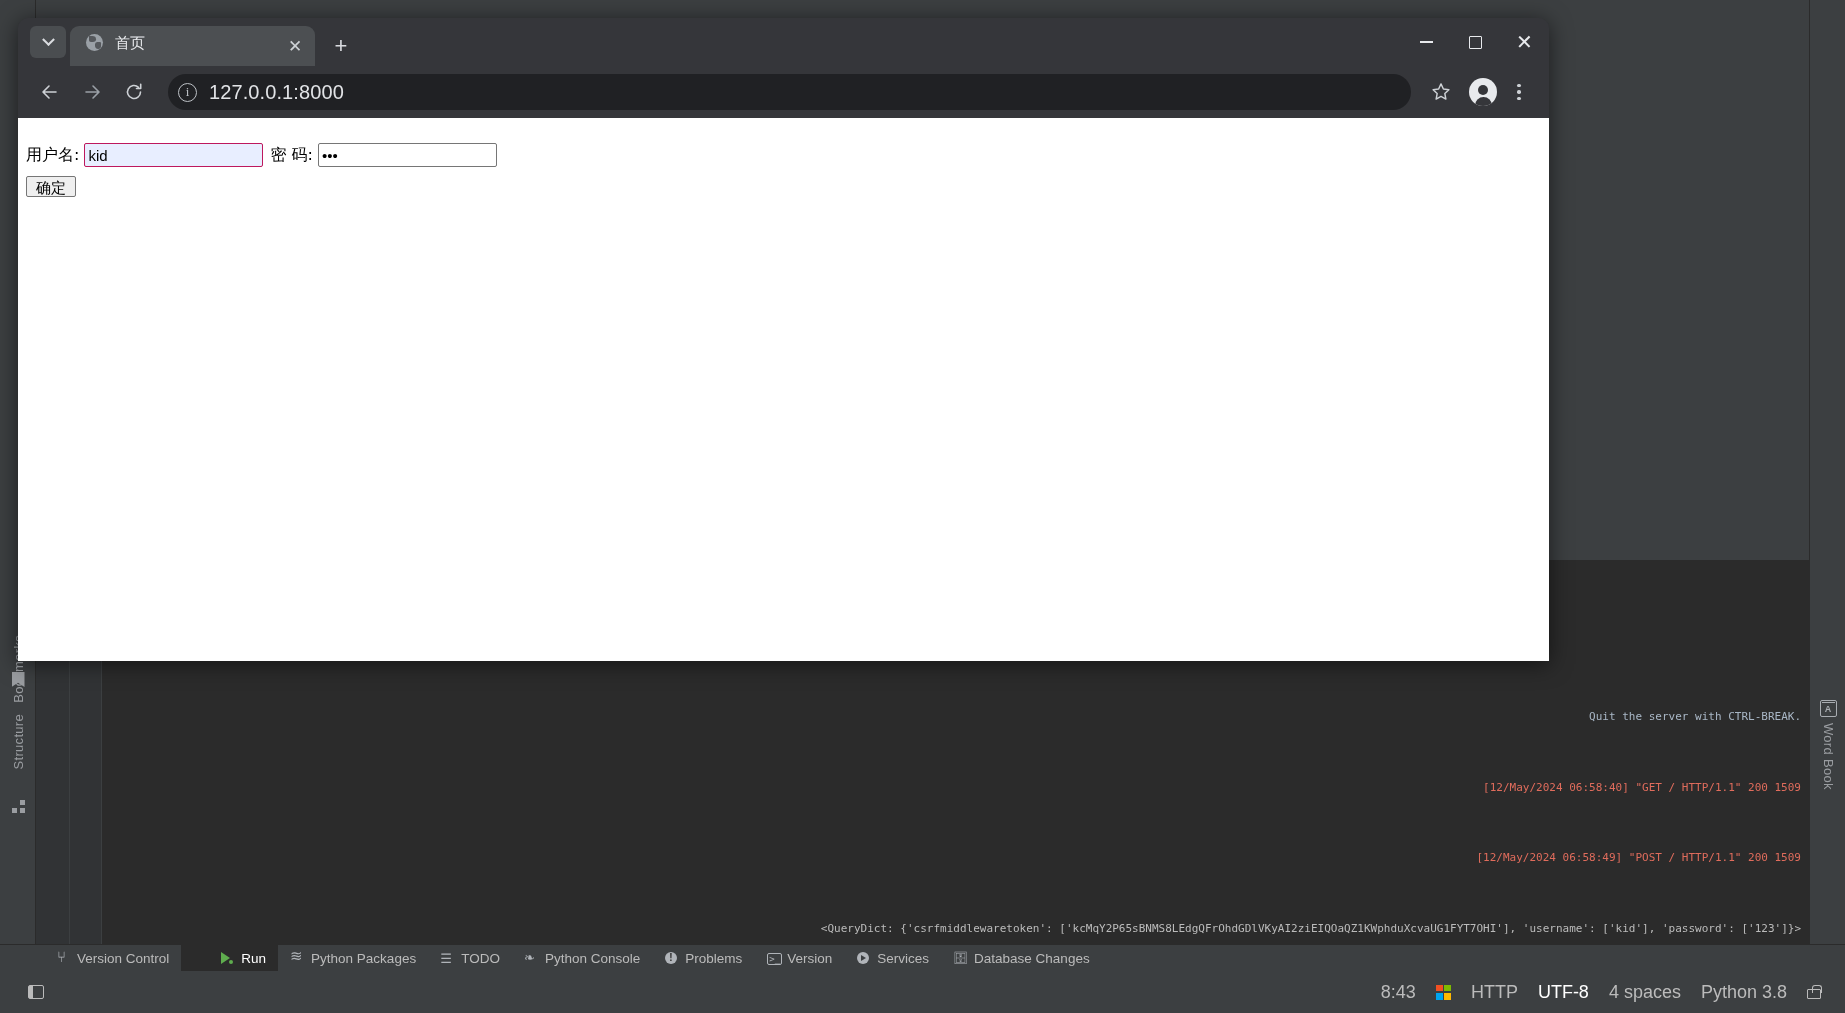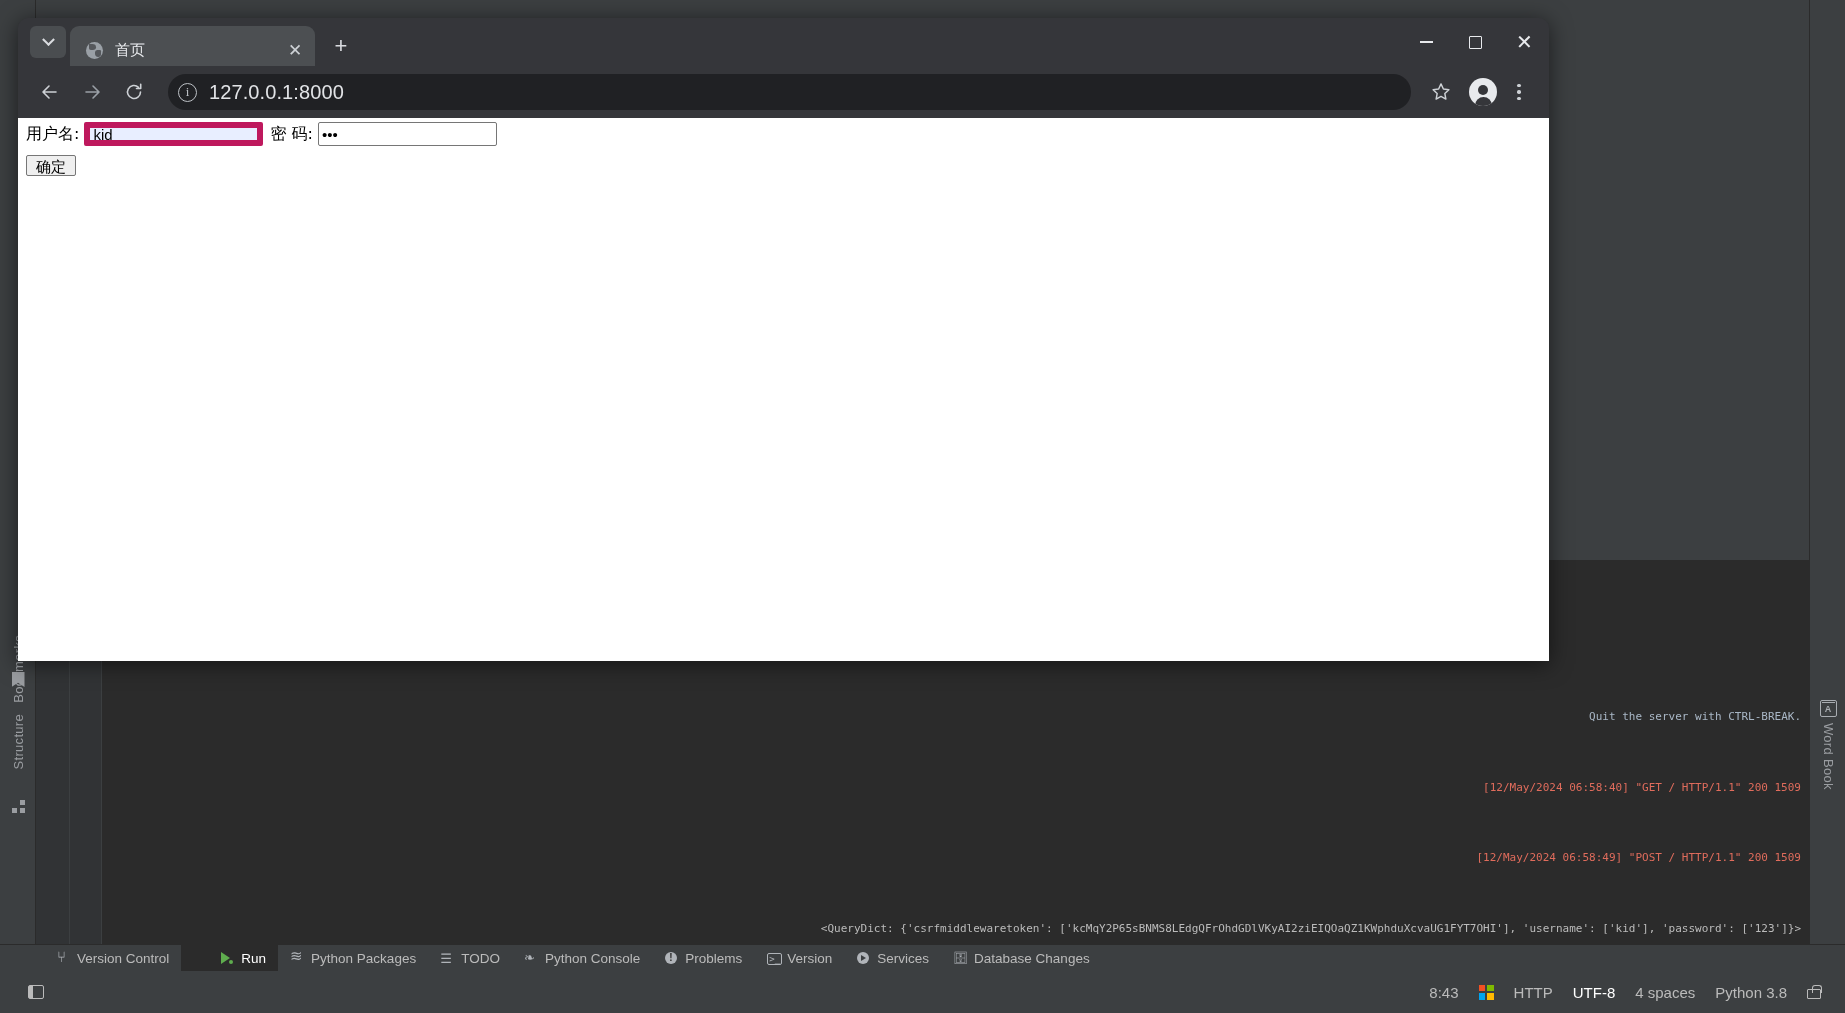--- a/index.html
+++ b/index.html
@@ -168,21 +168,21 @@
   .ico-db:before{ content:"🗄"; font-size:12px; color:#b0b4b9; position:absolute; top:0; left:0;}
 
   
   #ide-status {
     position: absolute;
     left: 0; right: 0; bottom: 0;
     height: 42px;
     background: #3c3f41;
     display: flex;
     align-items: center;
-    font-size: 15px;
+    font-size: 18px;
     color: #bbbbbb;
   }
   #status-left { padding-left: 28px; display:flex; align-items:center; }
   .layout-icon {
     width: 16px; height: 14px; border: 1.6px solid #bbbbbb; border-radius: 2px;
     position: relative;
   }
   .layout-icon:before {
     content:""; position:absolute; left:0; top:0; bottom:0; width:4px; background:#bbbbbb;
   }
@@ -240,21 +240,21 @@
     border-right: 2px solid #dadce0;
     border-bottom: 2px solid #dadce0;
     transform: rotate(45deg) translate(-2px,-2px);
   }
   .tab {
     height: 40px;
     width: 245px;
     background: #4c4f52;
     border-radius: 9px 9px 0 0;
     display: flex;
-    align-items: center;
+    align-items: flex-start;
     padding: 8px 8px 0 16px;
     gap: 12px;
     position: relative;
     cursor: default;
   }
   .favicon {
     width: 17px; height: 17px; border-radius: 50%;
     background: #9aa0a6;
     position: relative; flex: none;
     overflow: hidden;
@@ -349,21 +349,21 @@
   #profile-button .head { width: 10px; height: 10px; border-radius:50%; background:#35363a; position:absolute; margin-bottom:11px;}
   #profile-button .body { width: 17px; height: 9px; border-radius: 9px 9px 0 0; background:#35363a; }
   .kebab { width: 40px; height: 40px; display:flex; flex-direction:column; align-items:center; justify-content:center; gap:3px; }
   .kebab i { width: 3.4px; height: 3.4px; border-radius:50%; background:#cdd1d5; display:block; }
 
   
   #page {
     position: absolute;
     left: 0; right: 0; top: 100px; bottom: 0;
     background: #ffffff;
-    padding: 4px 8px;
+    padding: 25px 8px;
     font-family: "Liberation Sans", sans-serif;
   }
   #login-form { display: block; }
   .form-row { display: flex; align-items: center; white-space: nowrap; }
   .form-label {
     font-size: 16px; color: #000;
     font-family: "DejaVu Sans", sans-serif;
   }
   .text-input {
     font-family: "Liberation Sans", sans-serif;
@@ -373,21 +373,21 @@
     border-radius: 2px;
     padding: 1px 3px;
     height: 24px;
     background: #ffffff;
     outline: none;
   }
   #username-input {
     width: 179px;
     margin-left: 5px;
     background: #e8eeff;
-    border: 6px solid #be185d;
+    border: 1px solid #be185d;
   }
   #password-input {
     width: 179px;
     margin-left: 5px;
     border: 1px solid #767676;
   }
   #password-group { margin-left: 7px; }
   #submit-button {
     margin-top: 9px;
     font-family: "DejaVu Sans", sans-serif;

